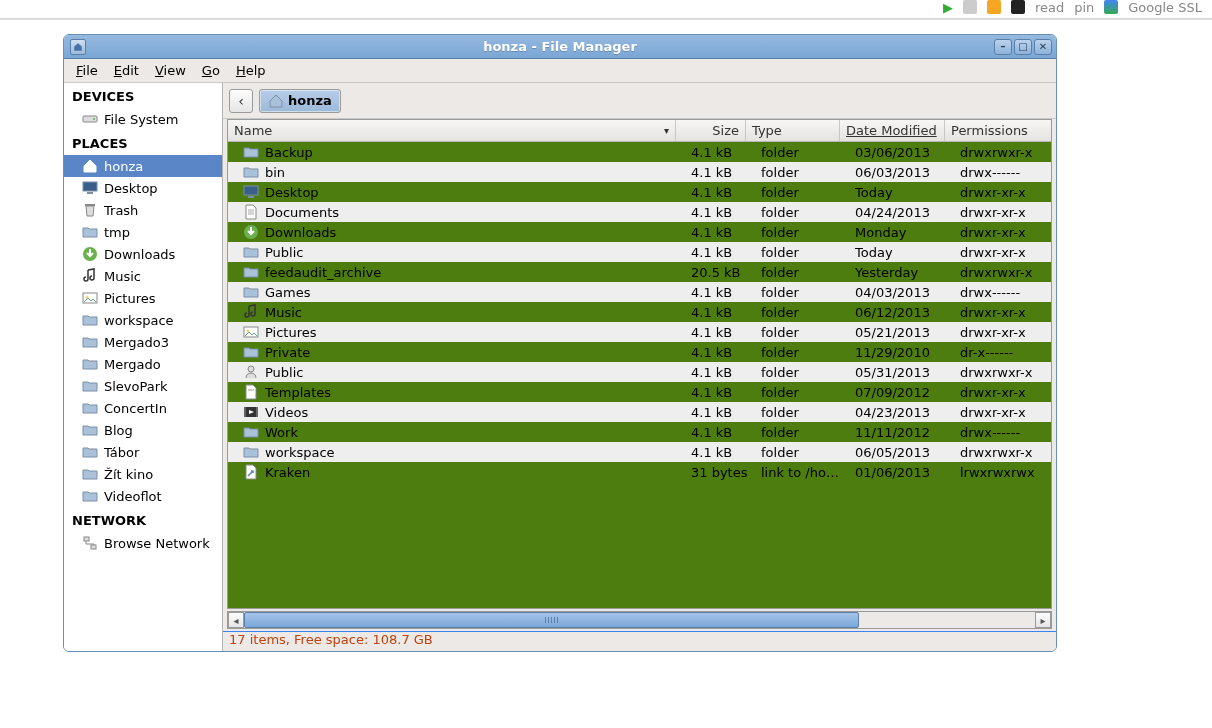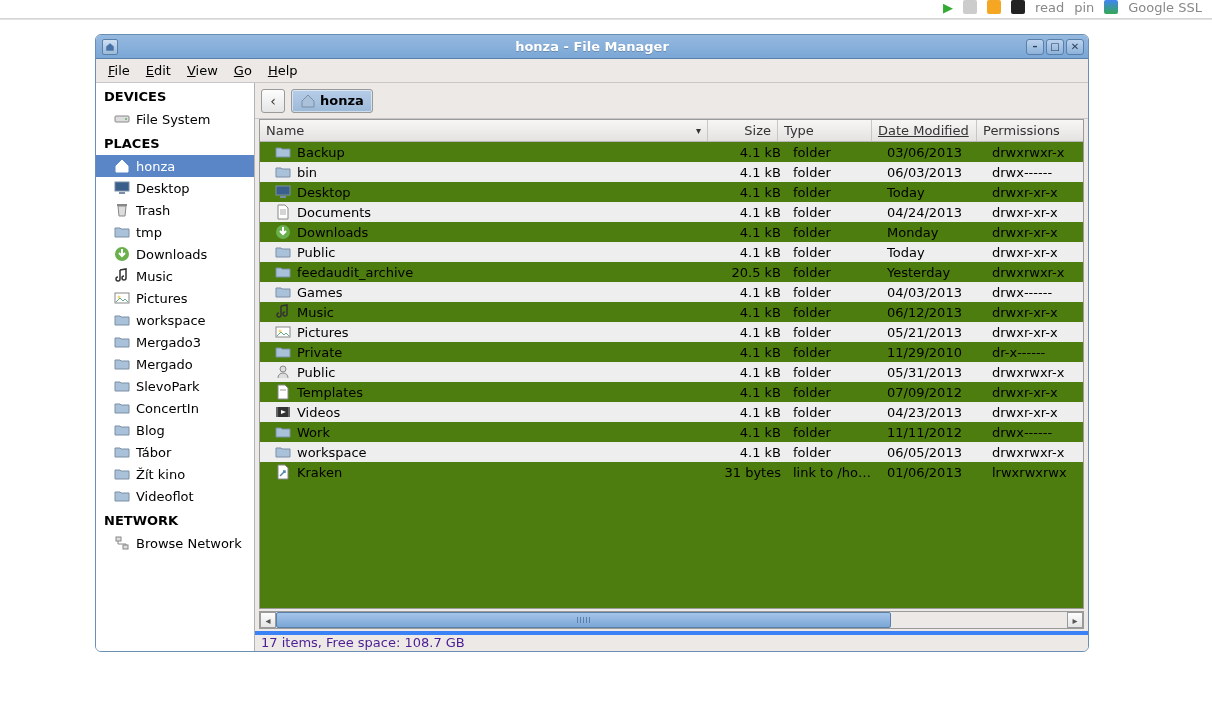--- a/index.html
+++ b/index.html
@@ -4,21 +4,21 @@
 <style>
 * { box-sizing: border-box; margin: 0; padding: 0; font-family: "DejaVu Sans", "Liberation Sans", Arial, sans-serif; font-size: 13px; }
 body { background: #fff; width: 1212px; height: 728px; position: relative; }
 
 
 .top-crumbs { position: absolute; top: 0; right: 10px; height: 14px; display: flex; gap: 10px; align-items: center; color: #888; font-size: 12px; }
 .top-crumbs .ico { width: 14px; height: 14px; background: #888; border-radius: 2px; }
 .top-hr { position: absolute; top: 18px; left: 0; right: 0; height: 2px; background: linear-gradient(#cfcfcf,#e9e9e9); }
 
 
-.window { position: absolute; left: 63px; top: 34px; width: 994px; height: 618px; border: 1px solid #6a8fb5; border-radius: 6px; background: #f2f1f0; box-shadow: 0 0 0 1px #fff inset; overflow: hidden; margin-left: 32px; }
+.window { position: absolute; left: 63px; top: 34px; width: 994px; height: 618px; border: 1px solid #6a8fb5; border-radius: 6px; background: #f2f1f0; box-shadow: 0 0 0 1px #fff inset; overflow: hidden; }
 
 
 .titlebar { height: 24px; background: linear-gradient(#96b9df,#7aa7d6); display: flex; align-items: center; color: #fff; font-weight: bold; font-size: 13px; position: relative; border-bottom: 1px solid #5a7fa8; }
 .titlebar .app-icon { width: 16px; height: 16px; margin: 0 6px; background: linear-gradient(#cfe0f2,#9cb9d8); border: 1px solid #5a7fa8; border-radius: 2px; display: flex; align-items: center; justify-content: center; }
 .titlebar .app-icon svg { width: 10px; height: 10px; }
 .titlebar .title { position: absolute; left: 0; right: 0; text-align: center; pointer-events: none; text-shadow: 0 1px 0 rgba(0,0,0,0.2); }
 .titlebar .win-btns { margin-left: auto; display: flex; gap: 2px; padding-right: 4px; }
 .titlebar .win-btn { width: 18px; height: 16px; background: linear-gradient(#bcd3ee,#8db2da); border: 1px solid #5a7fa8; border-radius: 3px; display: flex; align-items: center; justify-content: center; font-size: 10px; color: #2a3f56; cursor: pointer; }
 
 
@@ -53,32 +53,32 @@
 .col-h.size-h { flex: 0 0 70px; justify-content: flex-end; }
 .col-h.type-h { flex: 0 0 94px; }
 .col-h.date-h { flex: 0 0 105px; text-decoration: underline; }
 .col-h.perm-h { flex: 1; border-right:none;}
 
 .rows { flex: 1; overflow: auto; }
 .row { display: flex; height: 20px; align-items: center; padding-left: 9px; }
 .row.odd { background: #eeeeee; }
 .cell { padding: 0 6px; white-space: nowrap; overflow: hidden; text-overflow: ellipsis; }
 .c-name { flex: 0 0 448px; display: flex; align-items: center; gap: 6px; }
-.c-size { flex: 0 0 70px; text-align: right; }
+.c-size { flex: 0 0 70px; text-align: left; }
 .c-type { flex: 0 0 94px; }
 .c-date { flex: 0 0 105px; }
 .c-perm { flex: 1; }
 
 .hscroll { height: 18px; margin: 2px 4px 0 4px; border: 1px solid #9a9a9a; background: #ece9e6; position: relative; display:flex; align-items:center;}
 .hscroll .sb-btn{ width:16px; height:16px; border:1px solid #9a9a9a; background:linear-gradient(#fdfdfd,#e5e5e5); display:flex; align-items:center; justify-content:center; font-size:10px; color:#555; cursor:pointer;}
 .hscroll .track{ flex:1; height:16px; position:relative; }
 .hscroll .thumb{ position:absolute; left:0; top:0; bottom:0; width:615px; background:linear-gradient(#a6c4ea,#7aa7d6); border:1px solid #5a7fa8; border-radius:2px; cursor:pointer;}
 .hscroll .grip{ position:absolute; left:50%; top:50%; transform:translate(-50%,-50%); width:14px; height:6px; background:repeating-linear-gradient(90deg,#5a7fa8 0 1px,transparent 1px 3px);}
 
-.statusbar { height: 20px; padding: 0 6px; color: #4c1d95; border-top:4px solid #3b82f6; margin-top:2px;}
+.statusbar { height: 20px; padding: 0 6px; color: #c2410c; border-top:1px solid #3b82f6; margin-top:2px;}
 
 
 .folder-ic svg, .side-ic svg { width:16px; height:16px; display:block;}
 </style>
 </head>
 <body>
 
 <div class="top-crumbs">
   <span style="color:#3a3;">▶</span>
   <span class="ico" style="background:#ccc;"></span>

